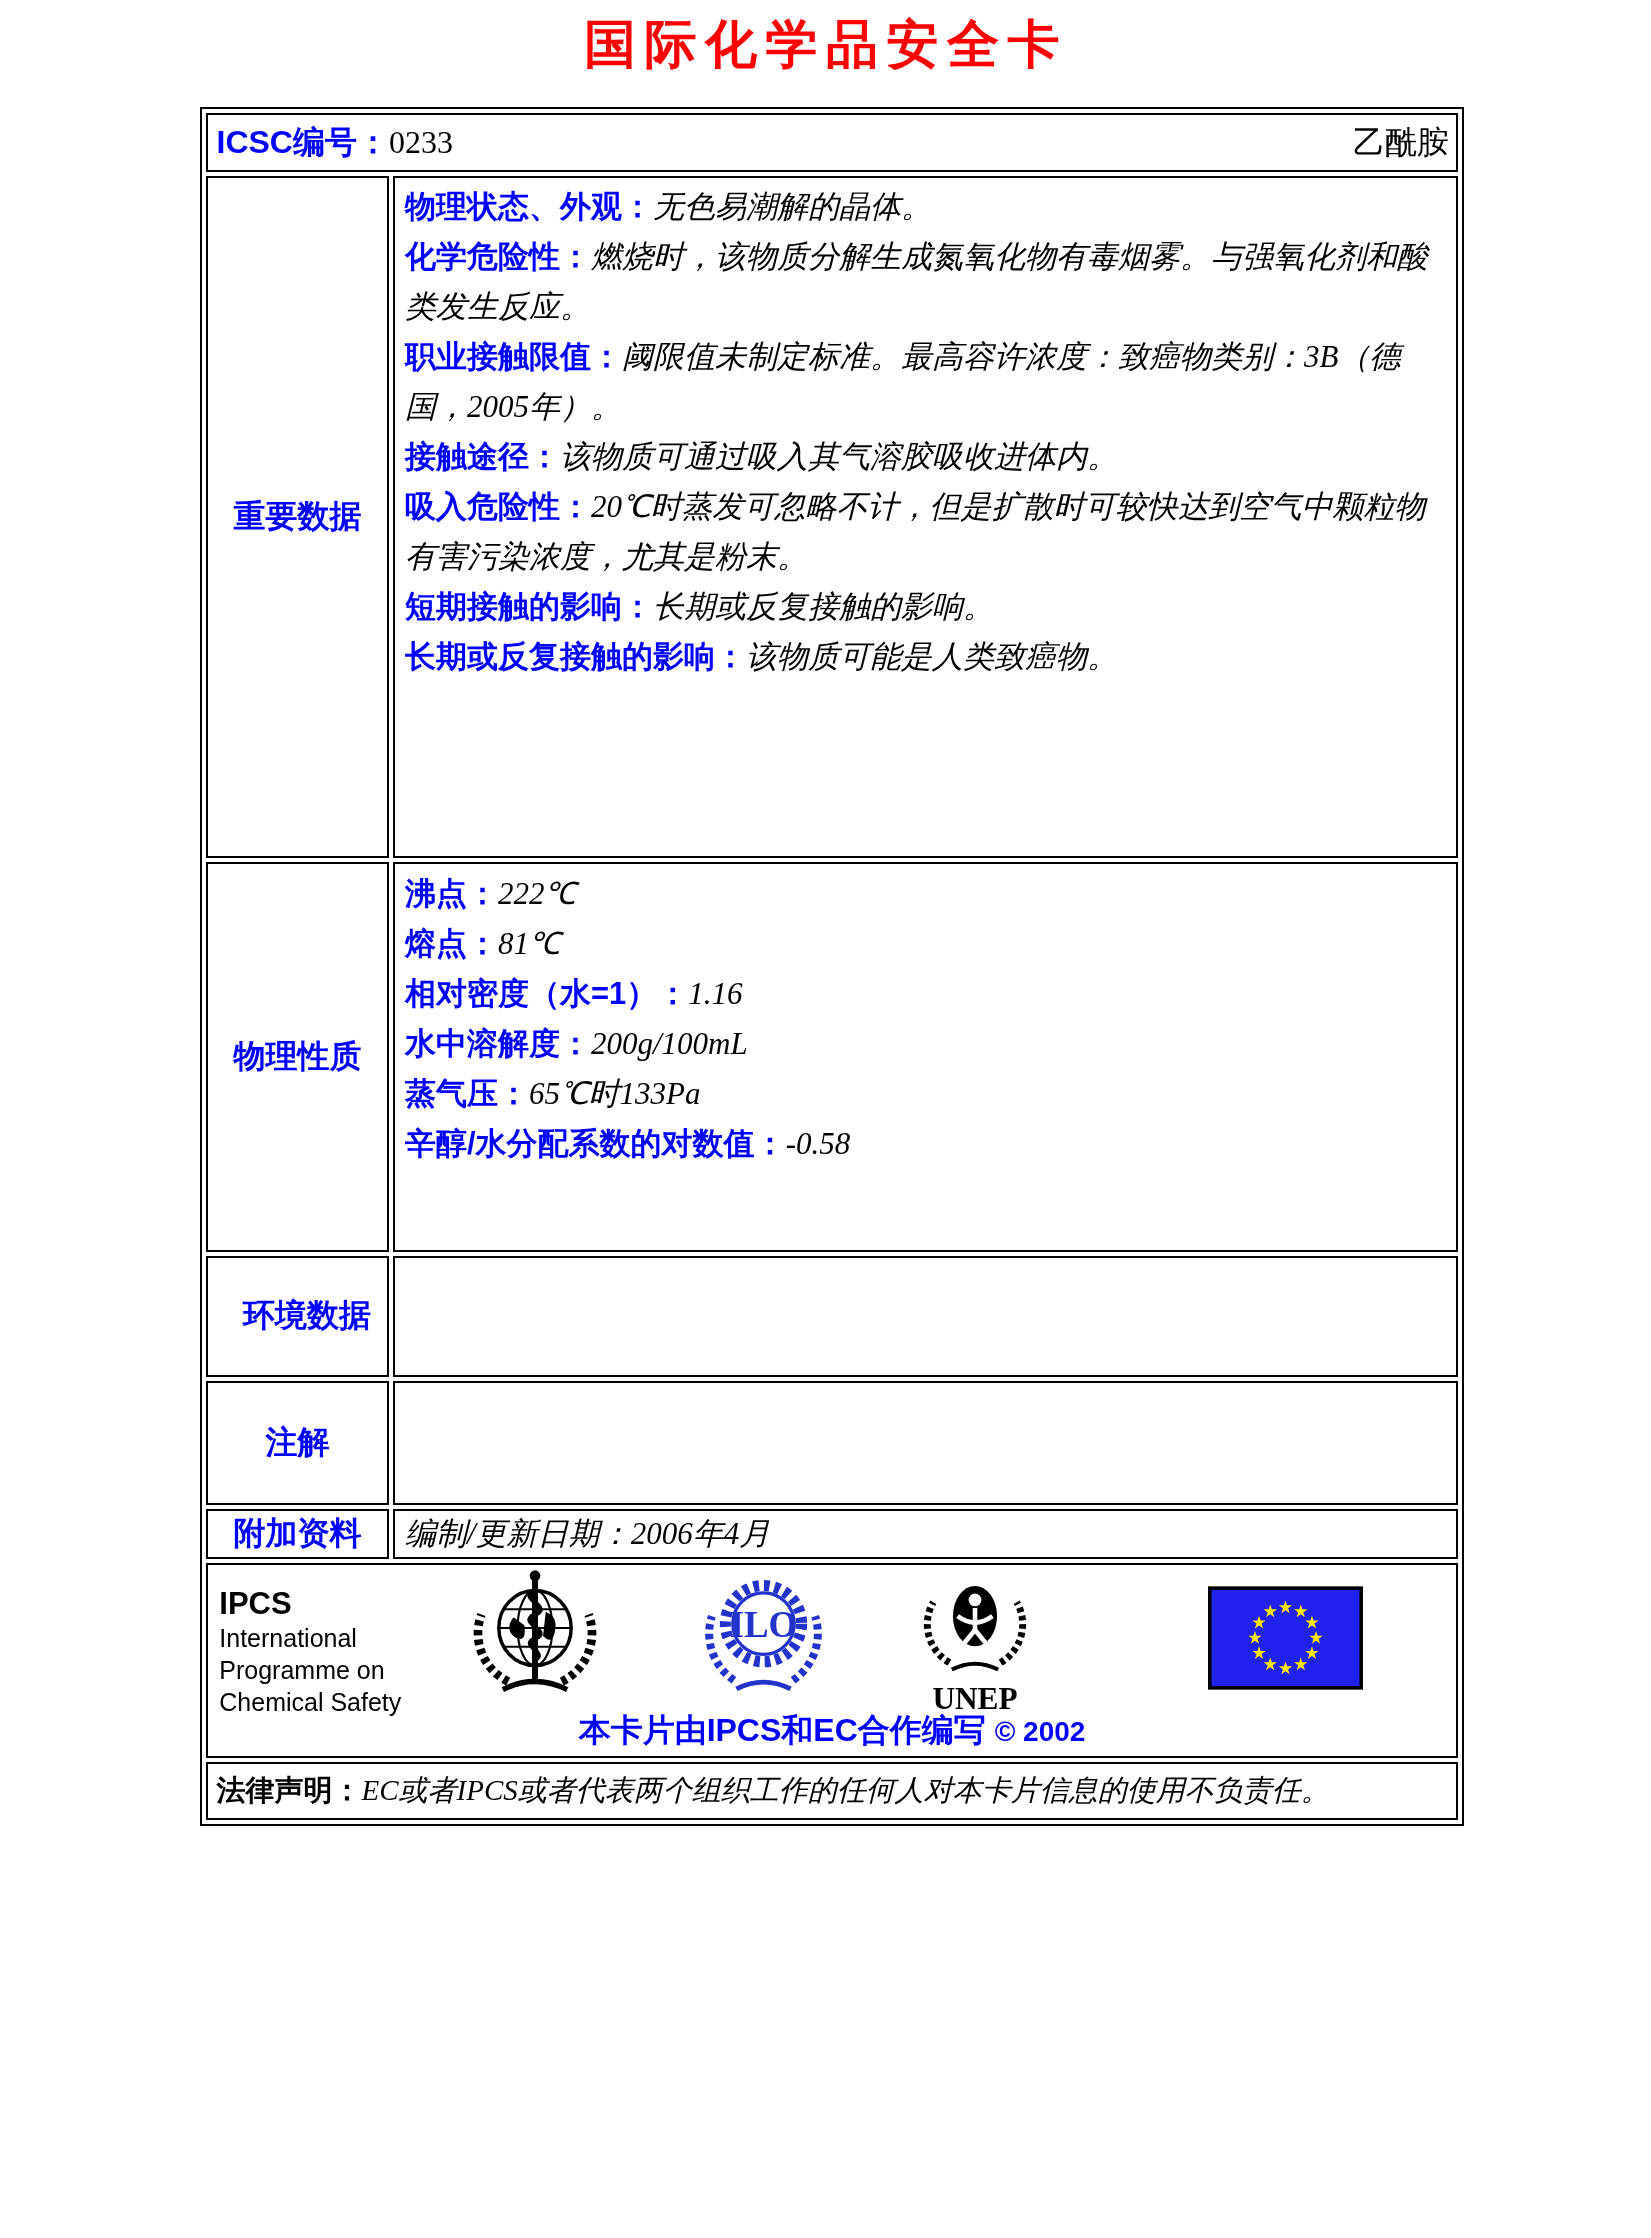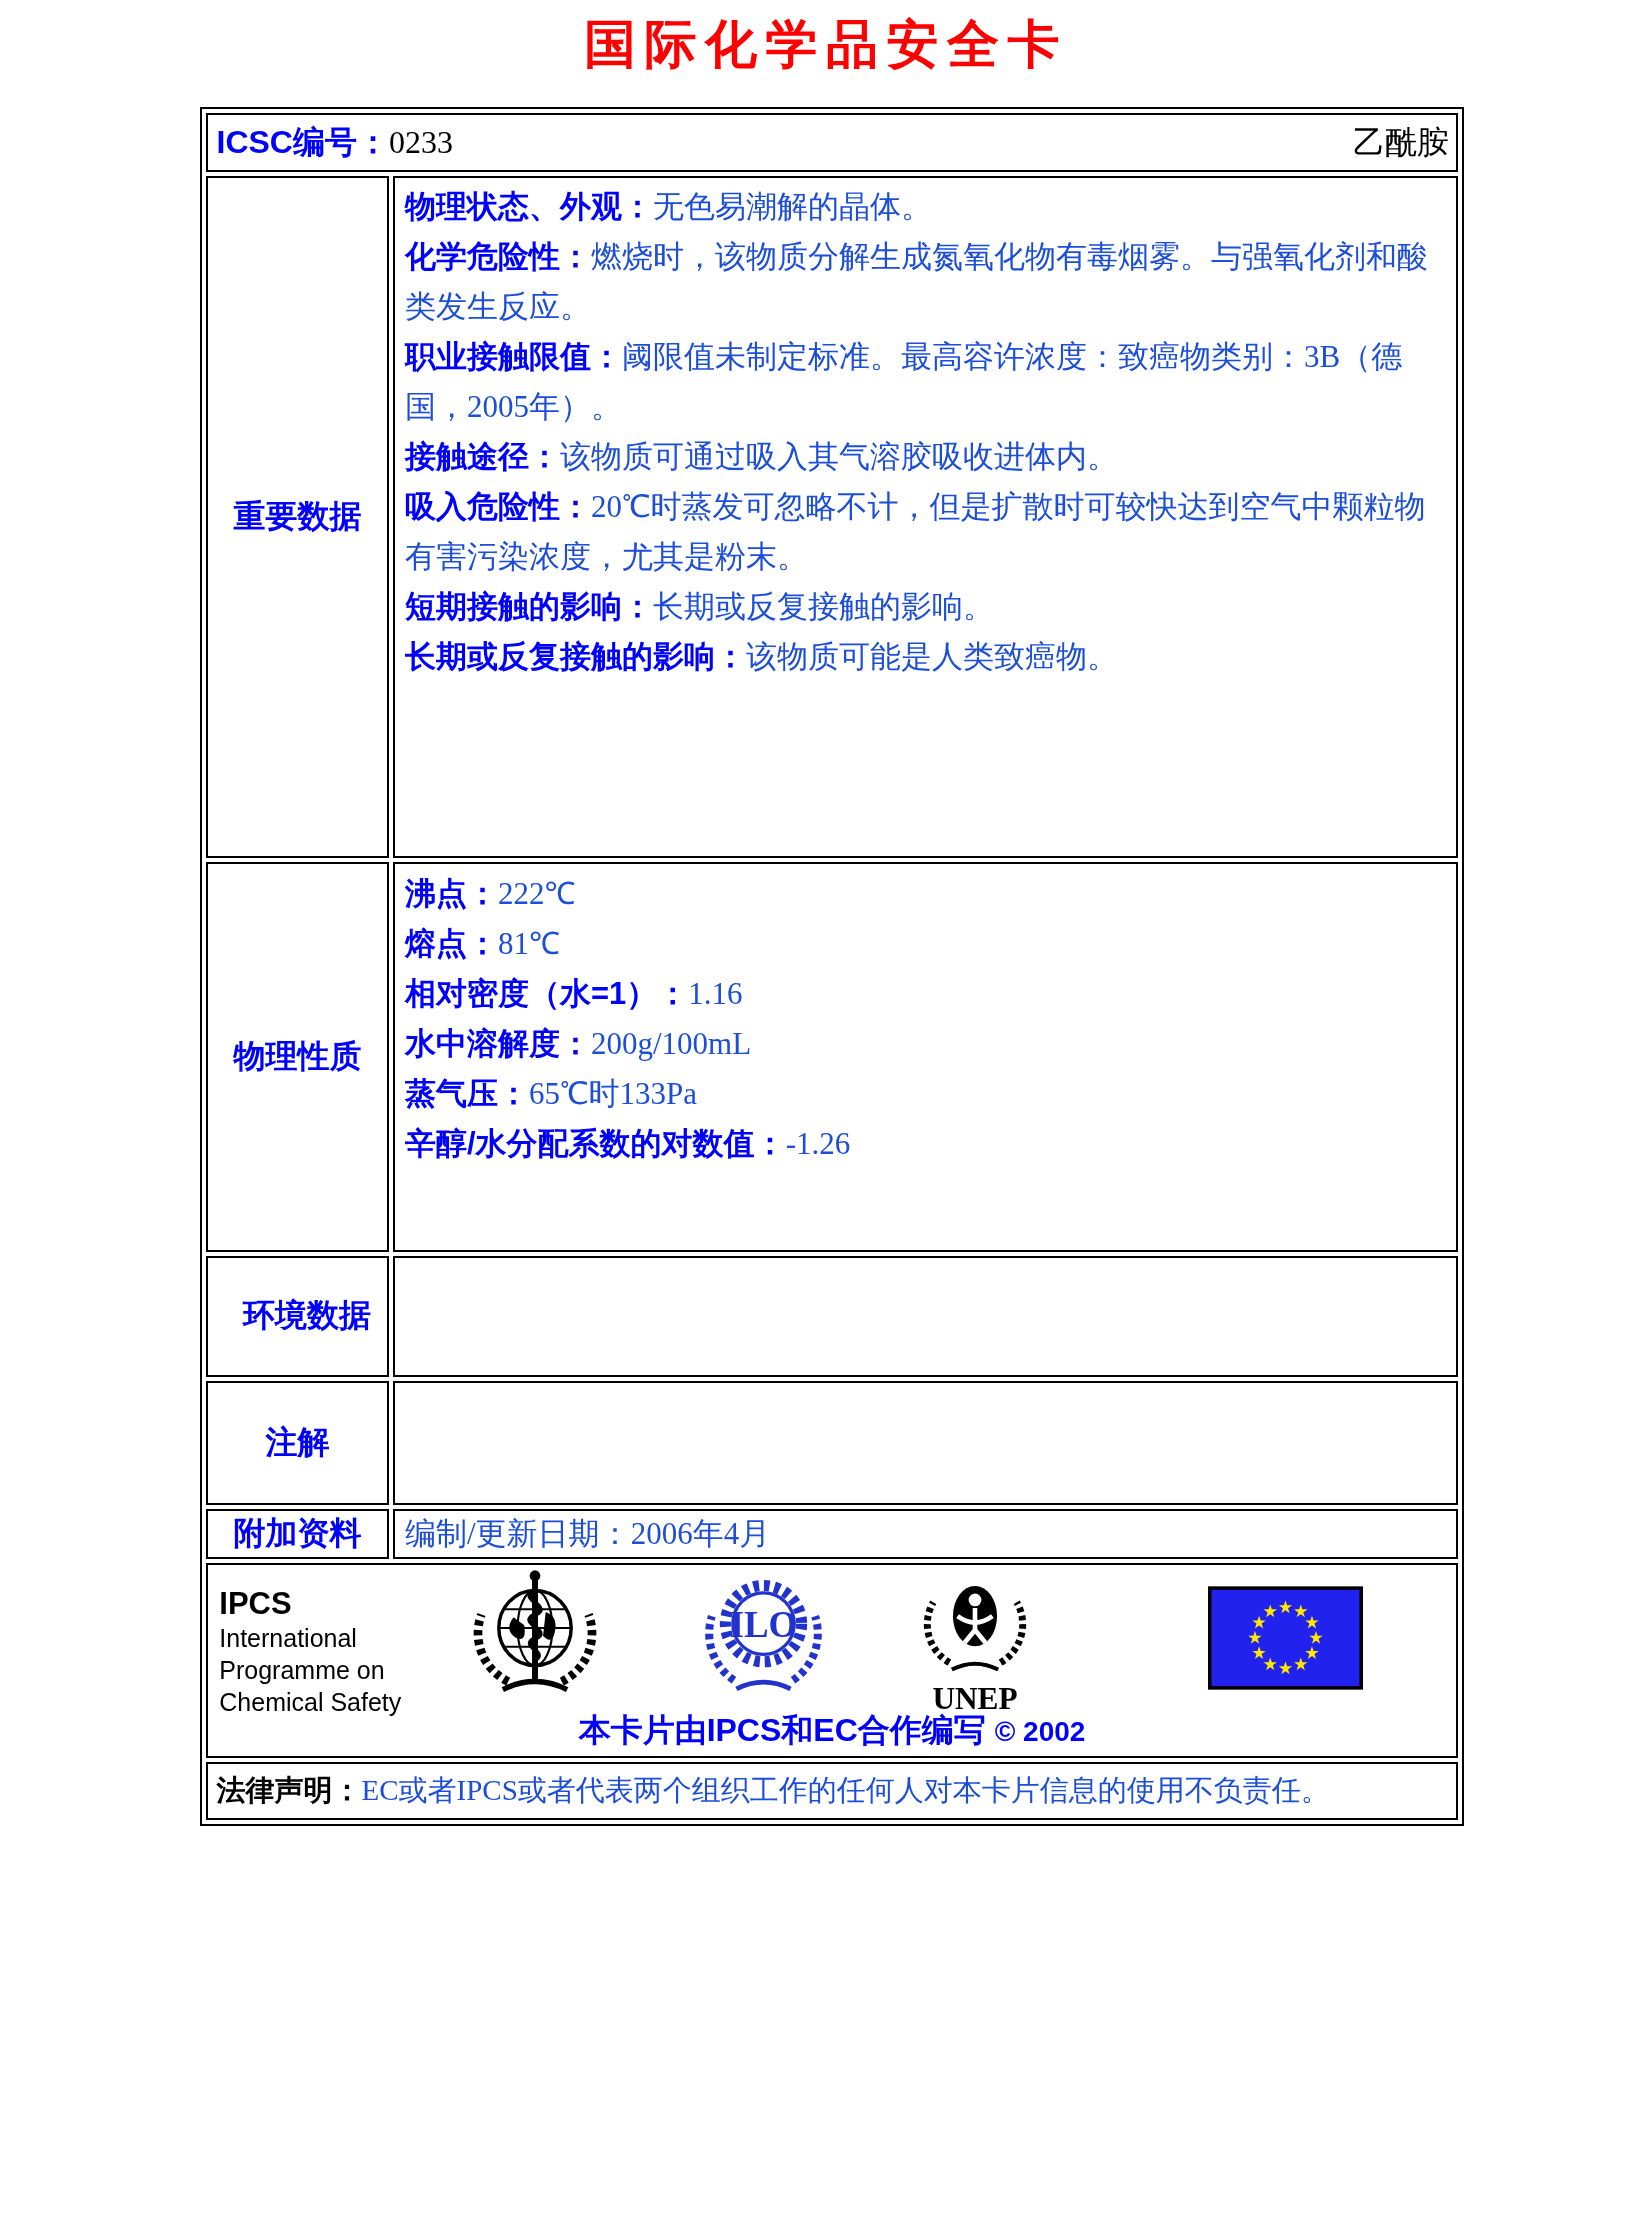--- a/index.html
+++ b/index.html
@@ -26,21 +26,21 @@
   .hdr-right{float:right;color:#000;}
   
   .label-cell{
     text-align:center;vertical-align:middle;color:#0000ff;
     font-family:"Liberation Sans", sans-serif;font-weight:bold;font-size:32px;
   }
   
   .content-cell{vertical-align:top;padding:4.2px 10px;font-size:31px;line-height:50px;color:#000;}
   p.item{margin:0;}
   .lbl{color:#0000ff;font-family:"Liberation Sans", sans-serif;font-weight:bold;}
-  .txt{color:#1d4ed8;}
+  .txt{color:#000000;font-style:italic;}
   .blue{color:#0000ff;font-family:"Liberation Sans", sans-serif;font-weight:bold;}
   .black{color:#000000;}
   
   .rh-important td{height:670px;}
   .rh-physical  td{height:377px;}
   .rh-env       td{height:109px;padding-left:20px;}
   .rh-notes     td{height:111px;}
   .rh-addl      td{height:44px;}
   .addl-cell{vertical-align:middle;padding:0 10px;font-size:31px;color:#000;}
   
@@ -95,21 +95,21 @@
   </tr>
 
   <tr class="rh-physical">
     <td class="label-cell">物理性质</td>
     <td class="content-cell">
       <p class="item"><span class="lbl">沸点：</span><span class="txt">222℃</span></p>
       <p class="item"><span class="lbl">熔点：</span><span class="txt">81℃</span></p>
       <p class="item"><span class="lbl">相对密度（水=1）：</span><span class="txt">1.16</span></p>
       <p class="item"><span class="lbl">水中溶解度：</span><span class="txt">200g/100mL</span></p>
       <p class="item"><span class="lbl">蒸气压：</span><span class="txt">65℃时133Pa</span></p>
-      <p class="item"><span class="lbl">辛醇/水分配系数的对数值：</span><span class="txt">-1.26</span></p>
+      <p class="item"><span class="lbl">辛醇/水分配系数的对数值：</span><span class="txt">-0.58</span></p>
     </td>
   </tr>
 
   <tr class="rh-env">
     <td class="label-cell">环境数据</td>
     <td class="content-cell"></td>
   </tr>
 
   <tr class="rh-notes">
     <td class="label-cell">注解</td>

